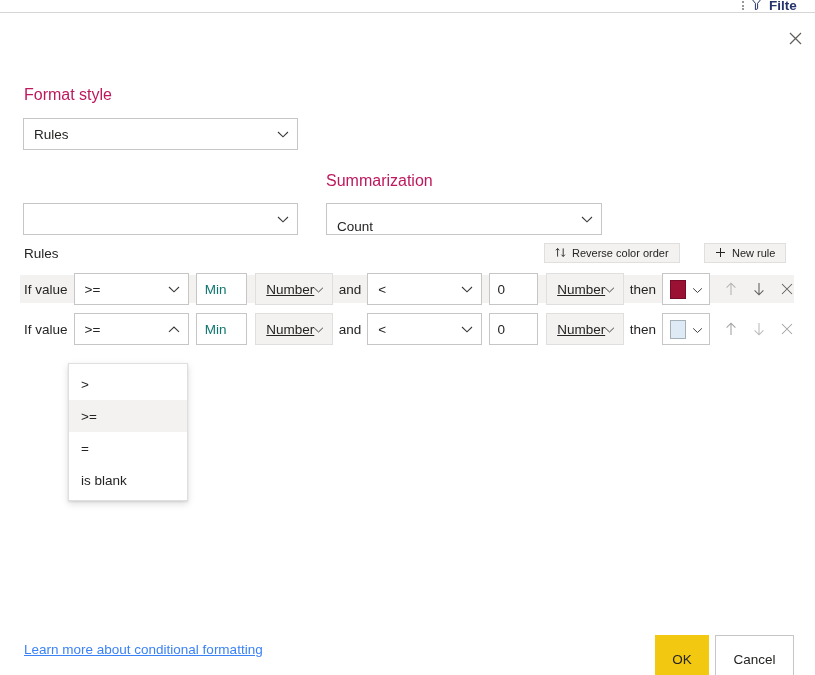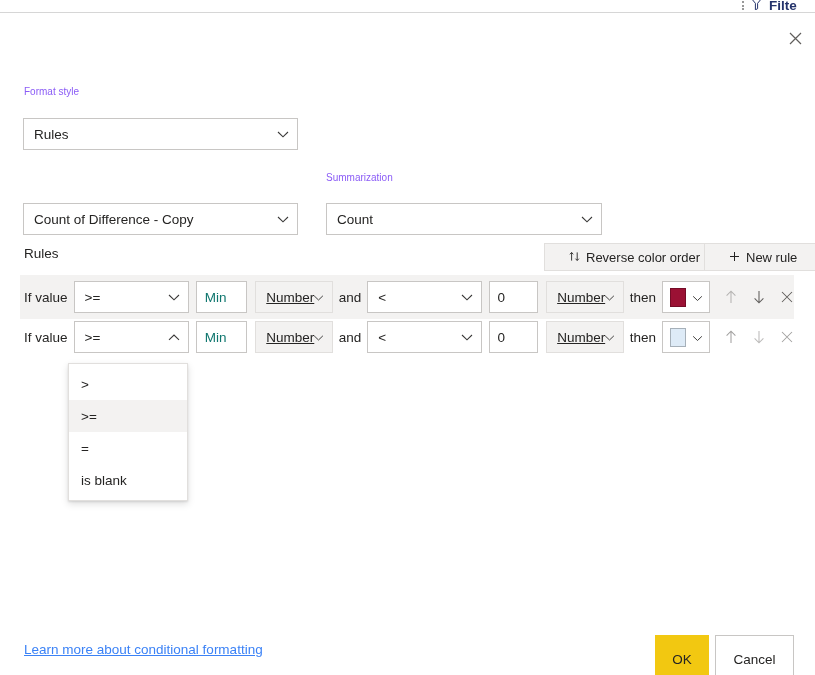--- a/index.html
+++ b/index.html
@@ -37,49 +37,49 @@
     display: flex; align-items: center; justify-content: center;
     background: transparent; border: none; cursor: pointer; color: #605e5c;
   }
 
   .title {
     position: absolute; left: 24px; top: 15px;
     font-size: 20px; font-weight: bold; letter-spacing: -0.1px; color: #252423;
   }
 
   .label {
-    font-size: 10px; color: #8b5cf6; line-height: 1;
+    font-size: 16px; color: #be185d; line-height: 1;
   }
 
   
   .combo {
     position: relative;
     display: flex; align-items: center;
     height: 32px;
     border: 1px solid #c8c6c4; background: #fff;
     padding: 0 28px 0 10px;
     font-size: 13.5px; color: #252423;
     cursor: pointer; white-space: nowrap; overflow: hidden;
   }
   .combo .chev { position: absolute; right: 8px; top: 50%; transform: translateY(-50%); color: #3b3a39; }
   .combo.grey { background: #f3f2f1; border-color: #e1dfdd; text-decoration: underline; }
 
   
   .rules-label { position: absolute; left: 24px; top: 233px; font-size: 13.5px; }
   .tbtn {
-    position: absolute; top: 230px; height: 28px;
+    position: absolute; top: 230px; height: 20px;
     display: flex; align-items: center; gap: 6px;
-    padding: 0 24px;
+    padding: 0 10px;
     background: #f3f2f1; border: 1px solid #e1dfdd;
-    font-size: 13px; color: #252423; cursor: pointer; white-space: nowrap;
+    font-size: 11px; color: #252423; cursor: pointer; white-space: nowrap;
   }
 
   
   .rule-row {
-    position: absolute; left: 20px; width: 774px; height: 44px;
+    position: absolute; left: 20px; width: 774px; height: 28px;
     display: flex; align-items: center;
     font-size: 13.5px; color: #252423;
   }
   .rule-row.hl { background: #f3f2f1; }
   .rule-row .txt { padding: 0 6px; white-space: nowrap; }
   .rule-row .txt.first { padding-left: 4px; }
 
   .inp {
     height: 32px; border: 1px solid #c8c6c4; background: #fff;
     padding: 0 8px; font-size: 13.5px; color: #252423;
@@ -158,30 +158,29 @@
     <div class="combo" style="position:absolute;left:23px;top:105px;width:275px;">
       <span>Rules</span>
       <span class="chev">
         <svg width="12" height="8" viewBox="0 0 12 8">
             <path d="M1 1.5 L6 6.3 L11 1.5" fill="none" stroke="#3b3a39" stroke-width="1.1"></path>
           </svg>
       </span>
     </div>
 
     <div class="combo" style="position:absolute;left:23px;top:190px;width:275px;">
-      <span>Count of Difference - Copy</span>
       <span class="chev">
         <svg width="12" height="8" viewBox="0 0 12 8">
             <path d="M1 1.5 L6 6.3 L11 1.5" fill="none" stroke="#3b3a39" stroke-width="1.1"></path>
           </svg>
       </span>
     </div>
 
     <div class="label" style="position:absolute;left:326px;top:160px;">Summarization</div>
-    <div class="combo" style="position:absolute;left:326px;top:190px;width:276px;">
+    <div class="combo" style="position:absolute;left:326px;top:190px;width:276px;align-items:flex-end;">
       <span>Count</span>
       <span class="chev">
         <svg width="12" height="8" viewBox="0 0 12 8">
             <path d="M1 1.5 L6 6.3 L11 1.5" fill="none" stroke="#3b3a39" stroke-width="1.1"></path>
           </svg>
       </span>
     </div>
 
     <div class="rules-label">Rules</div>
     <div class="tbtn" style="left:544px;">

